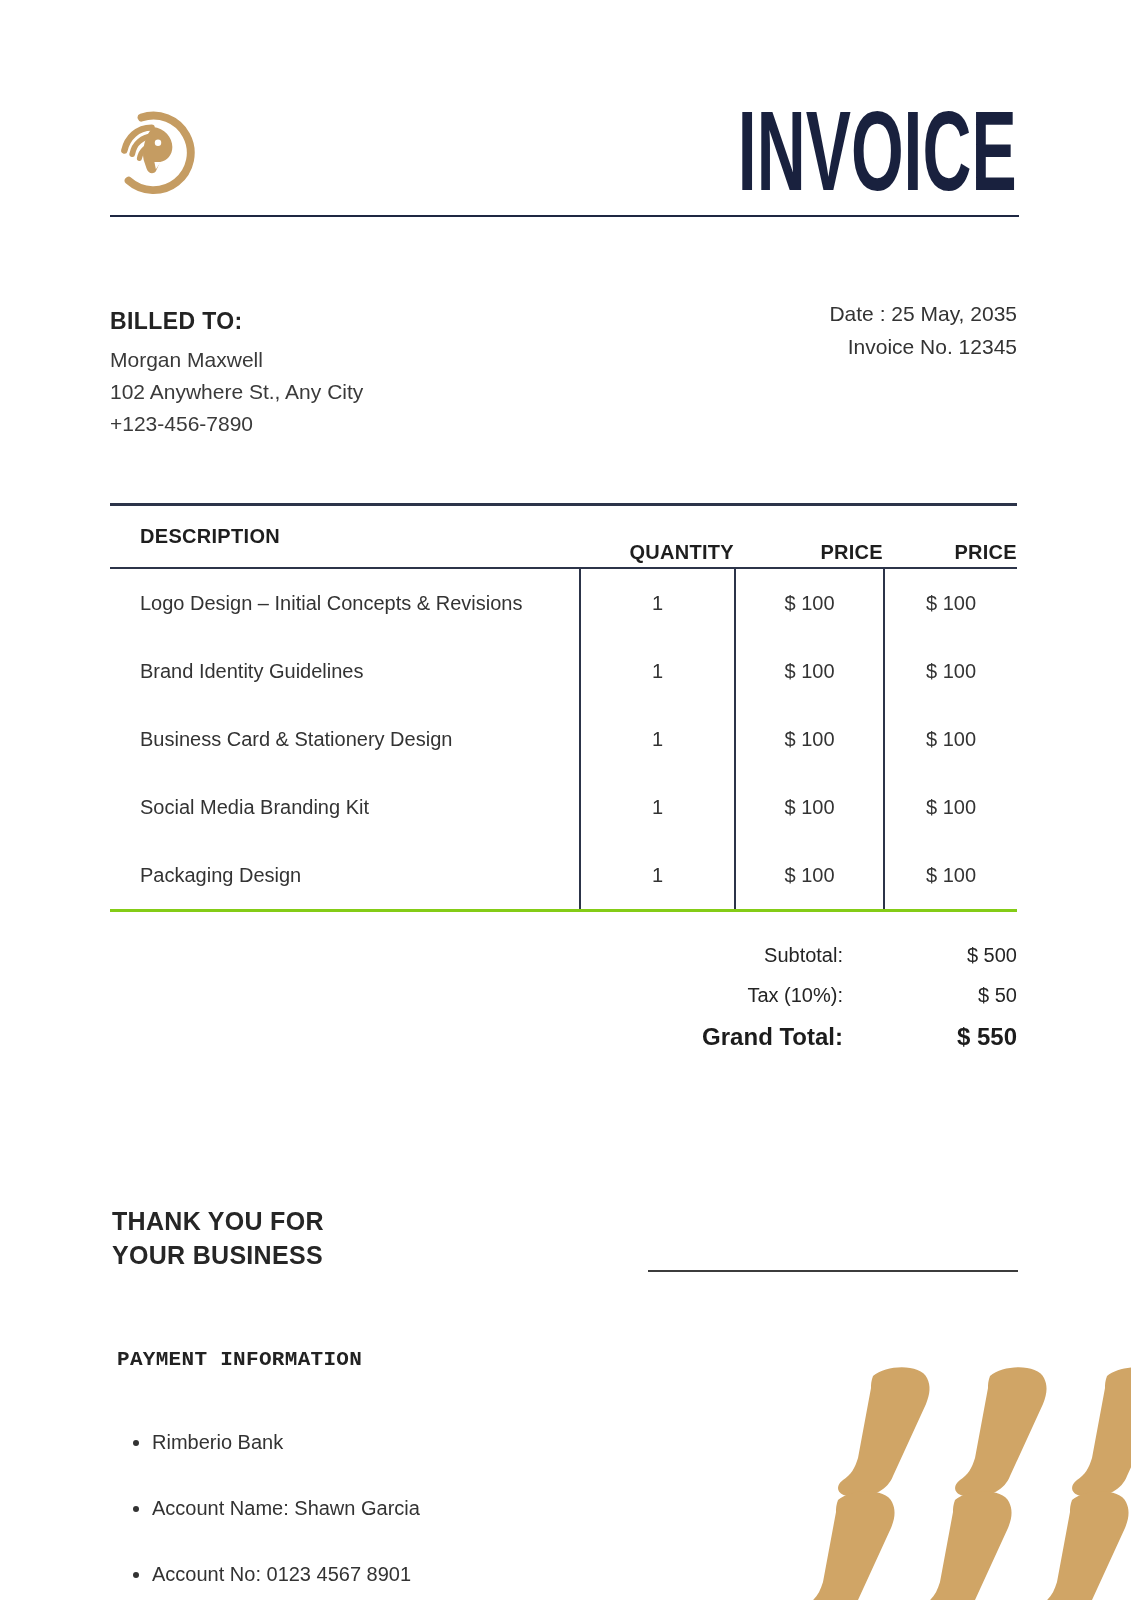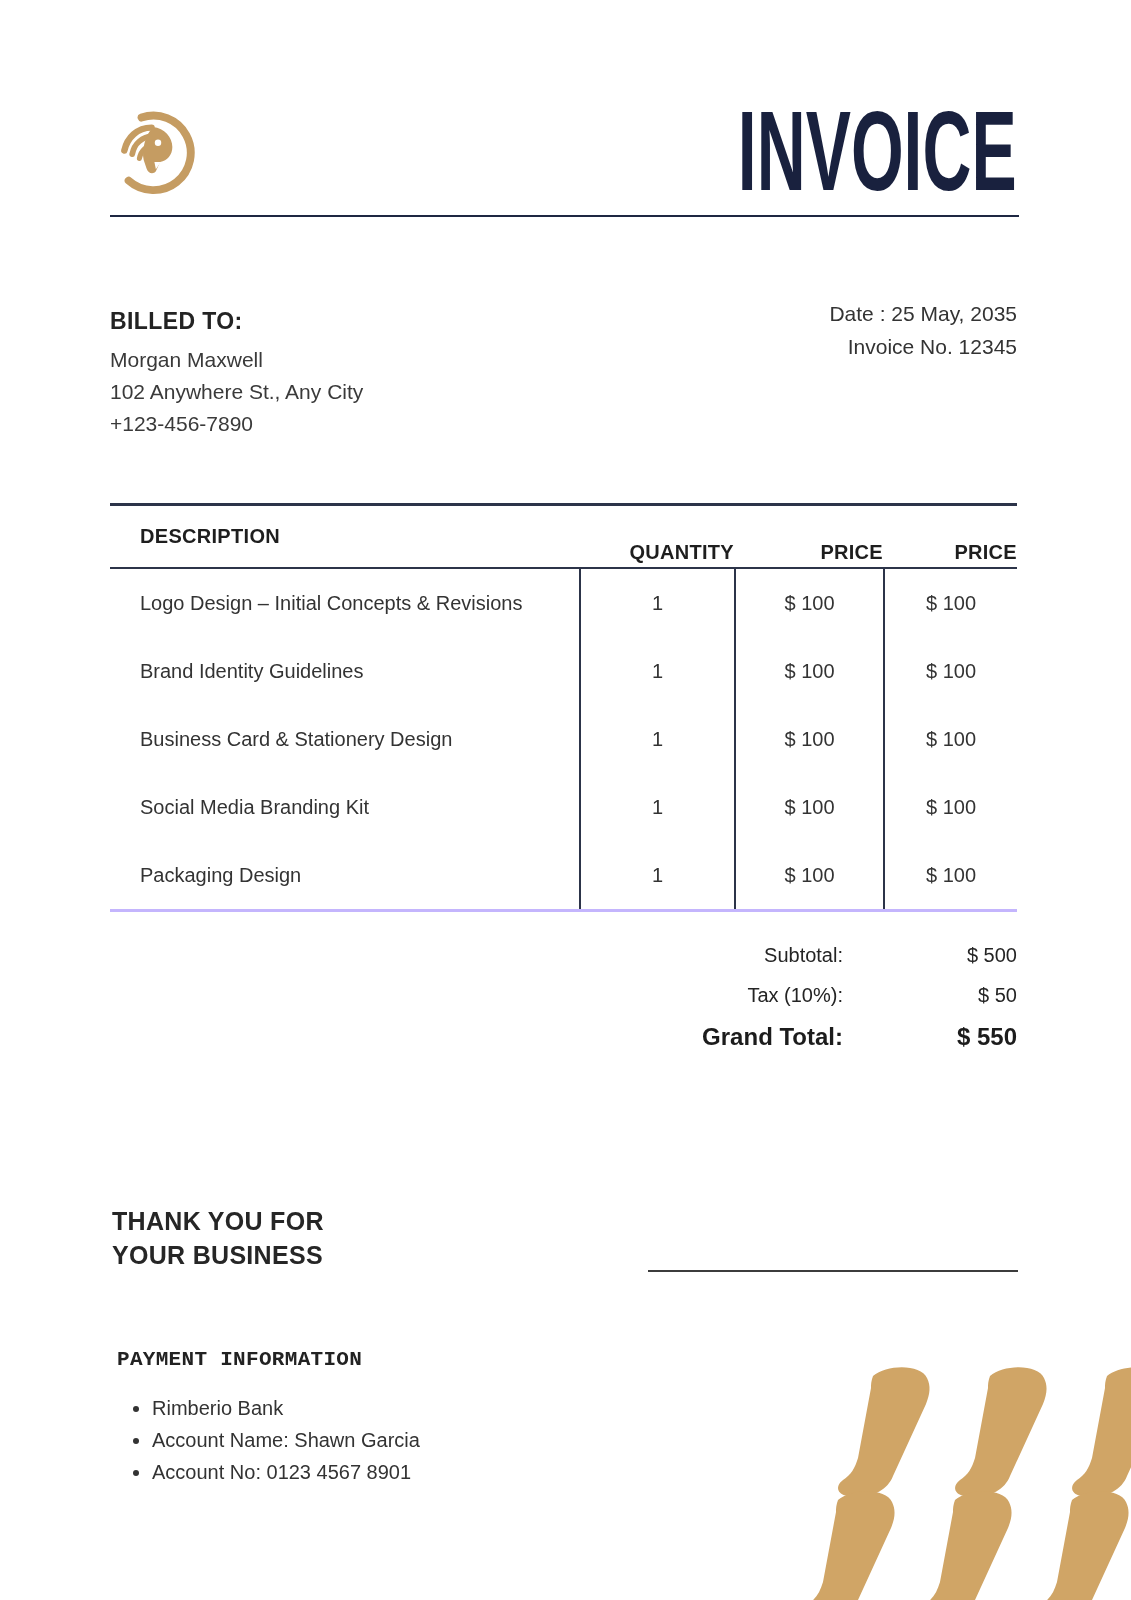--- a/index.html
+++ b/index.html
@@ -23,21 +23,21 @@
   .meta { position:absolute; right:114px; top:297px; text-align:right; font-size:21px; line-height:33px; color:#333333; }
 
   
   .table { position:absolute; left:110px; top:503px; width:907px; }
   .thead {
     display:grid; grid-template-columns:469px 155px 149px 134px;
     height:61px; align-items:center;
     border-top:3px solid #2c3449; border-bottom:2px solid #2c3449;
     font-size:20px; font-weight:700; color:#1e1e1e; letter-spacing:0.3px;
   }
-  .tbody { border-bottom:3px solid #c4b5fd; }
+  .tbody { border-bottom:3px solid #84cc16; }
   .trow {
     display:grid; grid-template-columns:469px 155px 149px 134px;
     height:68px; font-size:20px; color:#333333;
   }
   .cell-desc { display:flex; align-items:center; padding-left:30px; }
   .cell-num  { display:flex; align-items:center; justify-content:center; border-left:2px solid #2c3449; }
   .hcell-desc { padding-left:30px; }
   .hcell-num { text-align:right;margin-top:32px; }
 
   
@@ -47,21 +47,21 @@
   .totlabel { flex:1; text-align:right; padding-right:40px; }
   .totvalue { width:134px; text-align:right; }
 
   
   .thanks { position:absolute; left:112px; top:1204px; font-size:25px; font-weight:700; color:#262626; line-height:34px; letter-spacing:0.3px; }
   .sig-line { position:absolute; left:648px; top:1270px; width:370px; height:2px; background:#3c3c3c; }
   .sig-text { position:absolute; left:648px; top:1285px; width:370px; text-align:center; font-size:20px; color:#2e2e2e; }
 
   .payment-title { position:absolute; left:117px; top:1348px; font-size:21px; font-weight:700; color:#222222; letter-spacing:0.3px;font-family:Liberation Mono, monospace; }
   .payment-list { position:absolute; left:128px; top:1392px; margin:0; padding:0 0 0 24px; font-size:20px; color:#333333; list-style:disc; }
-  .payment-list li { line-height:32px; }
+  .payment-list li { line-height:32px;margin-top:34px; }
 
   .deco { position:absolute; right:0; bottom:0; }
 </style>
 </head>
 <body>
 
 <div class="page">
 
   <svg class="logo" viewBox="0 0 120 120" aria-hidden="true">
     <g fill="none" stroke="#c59c62" stroke-linecap="round">

